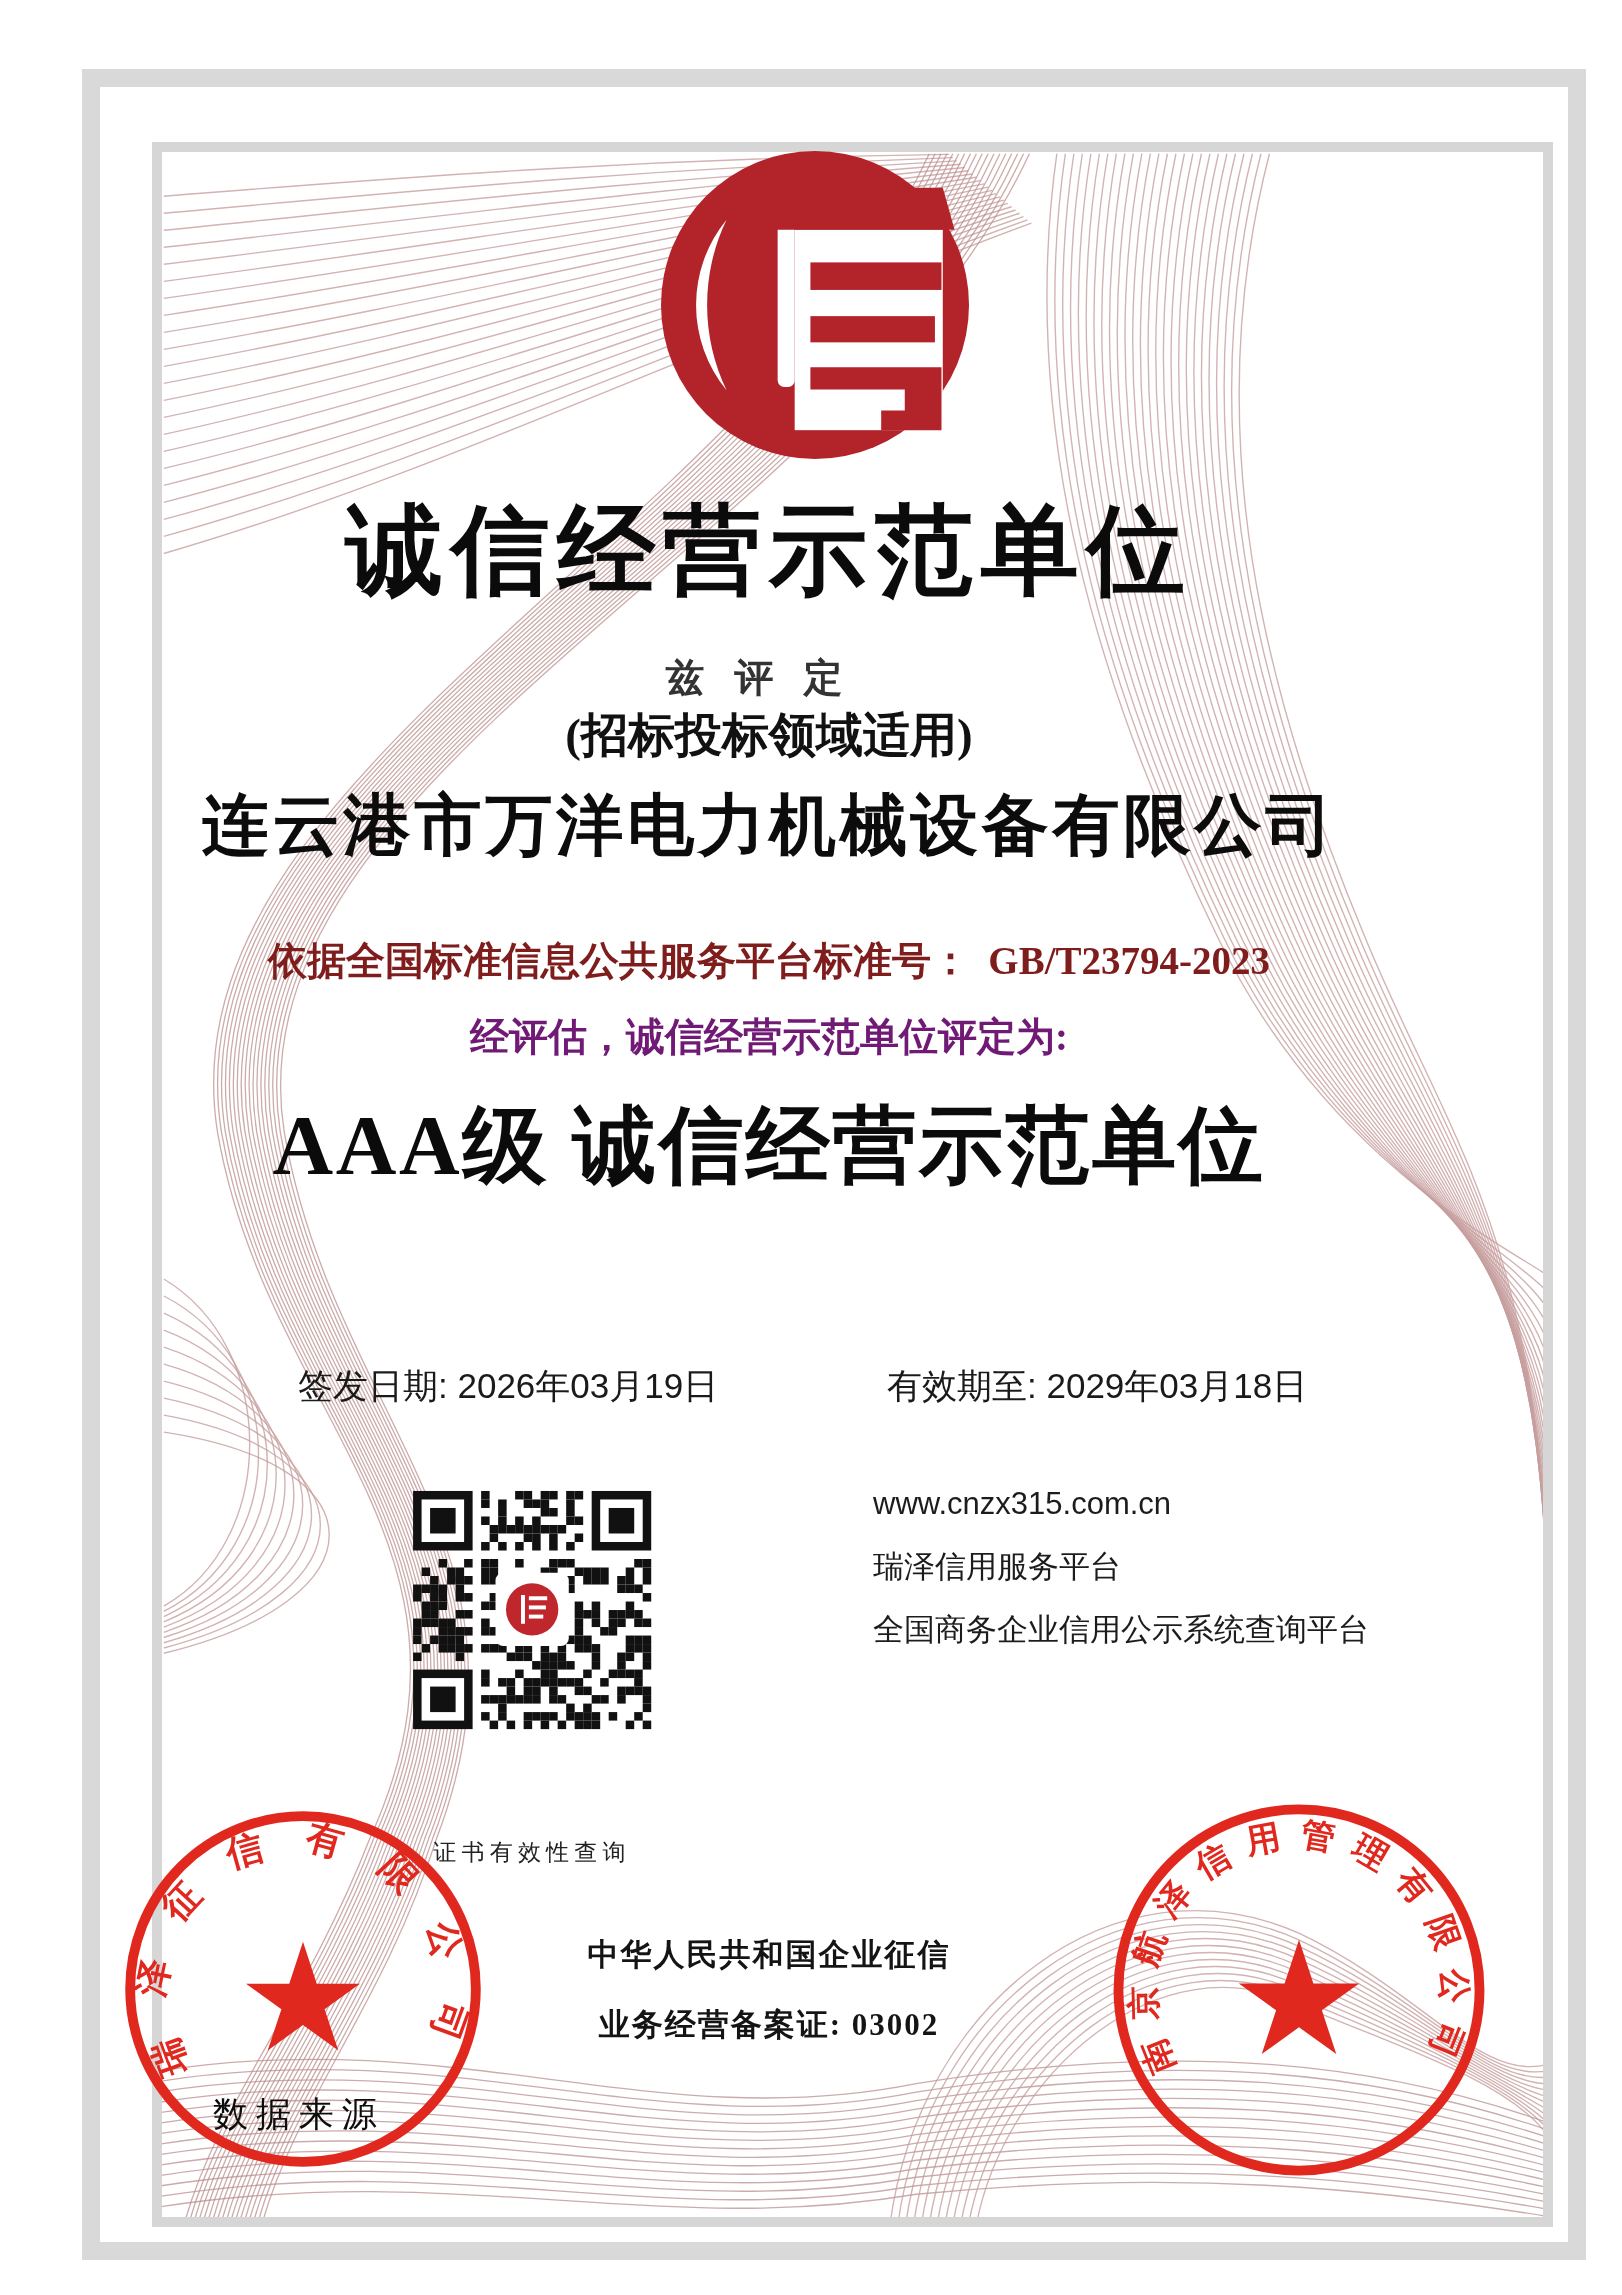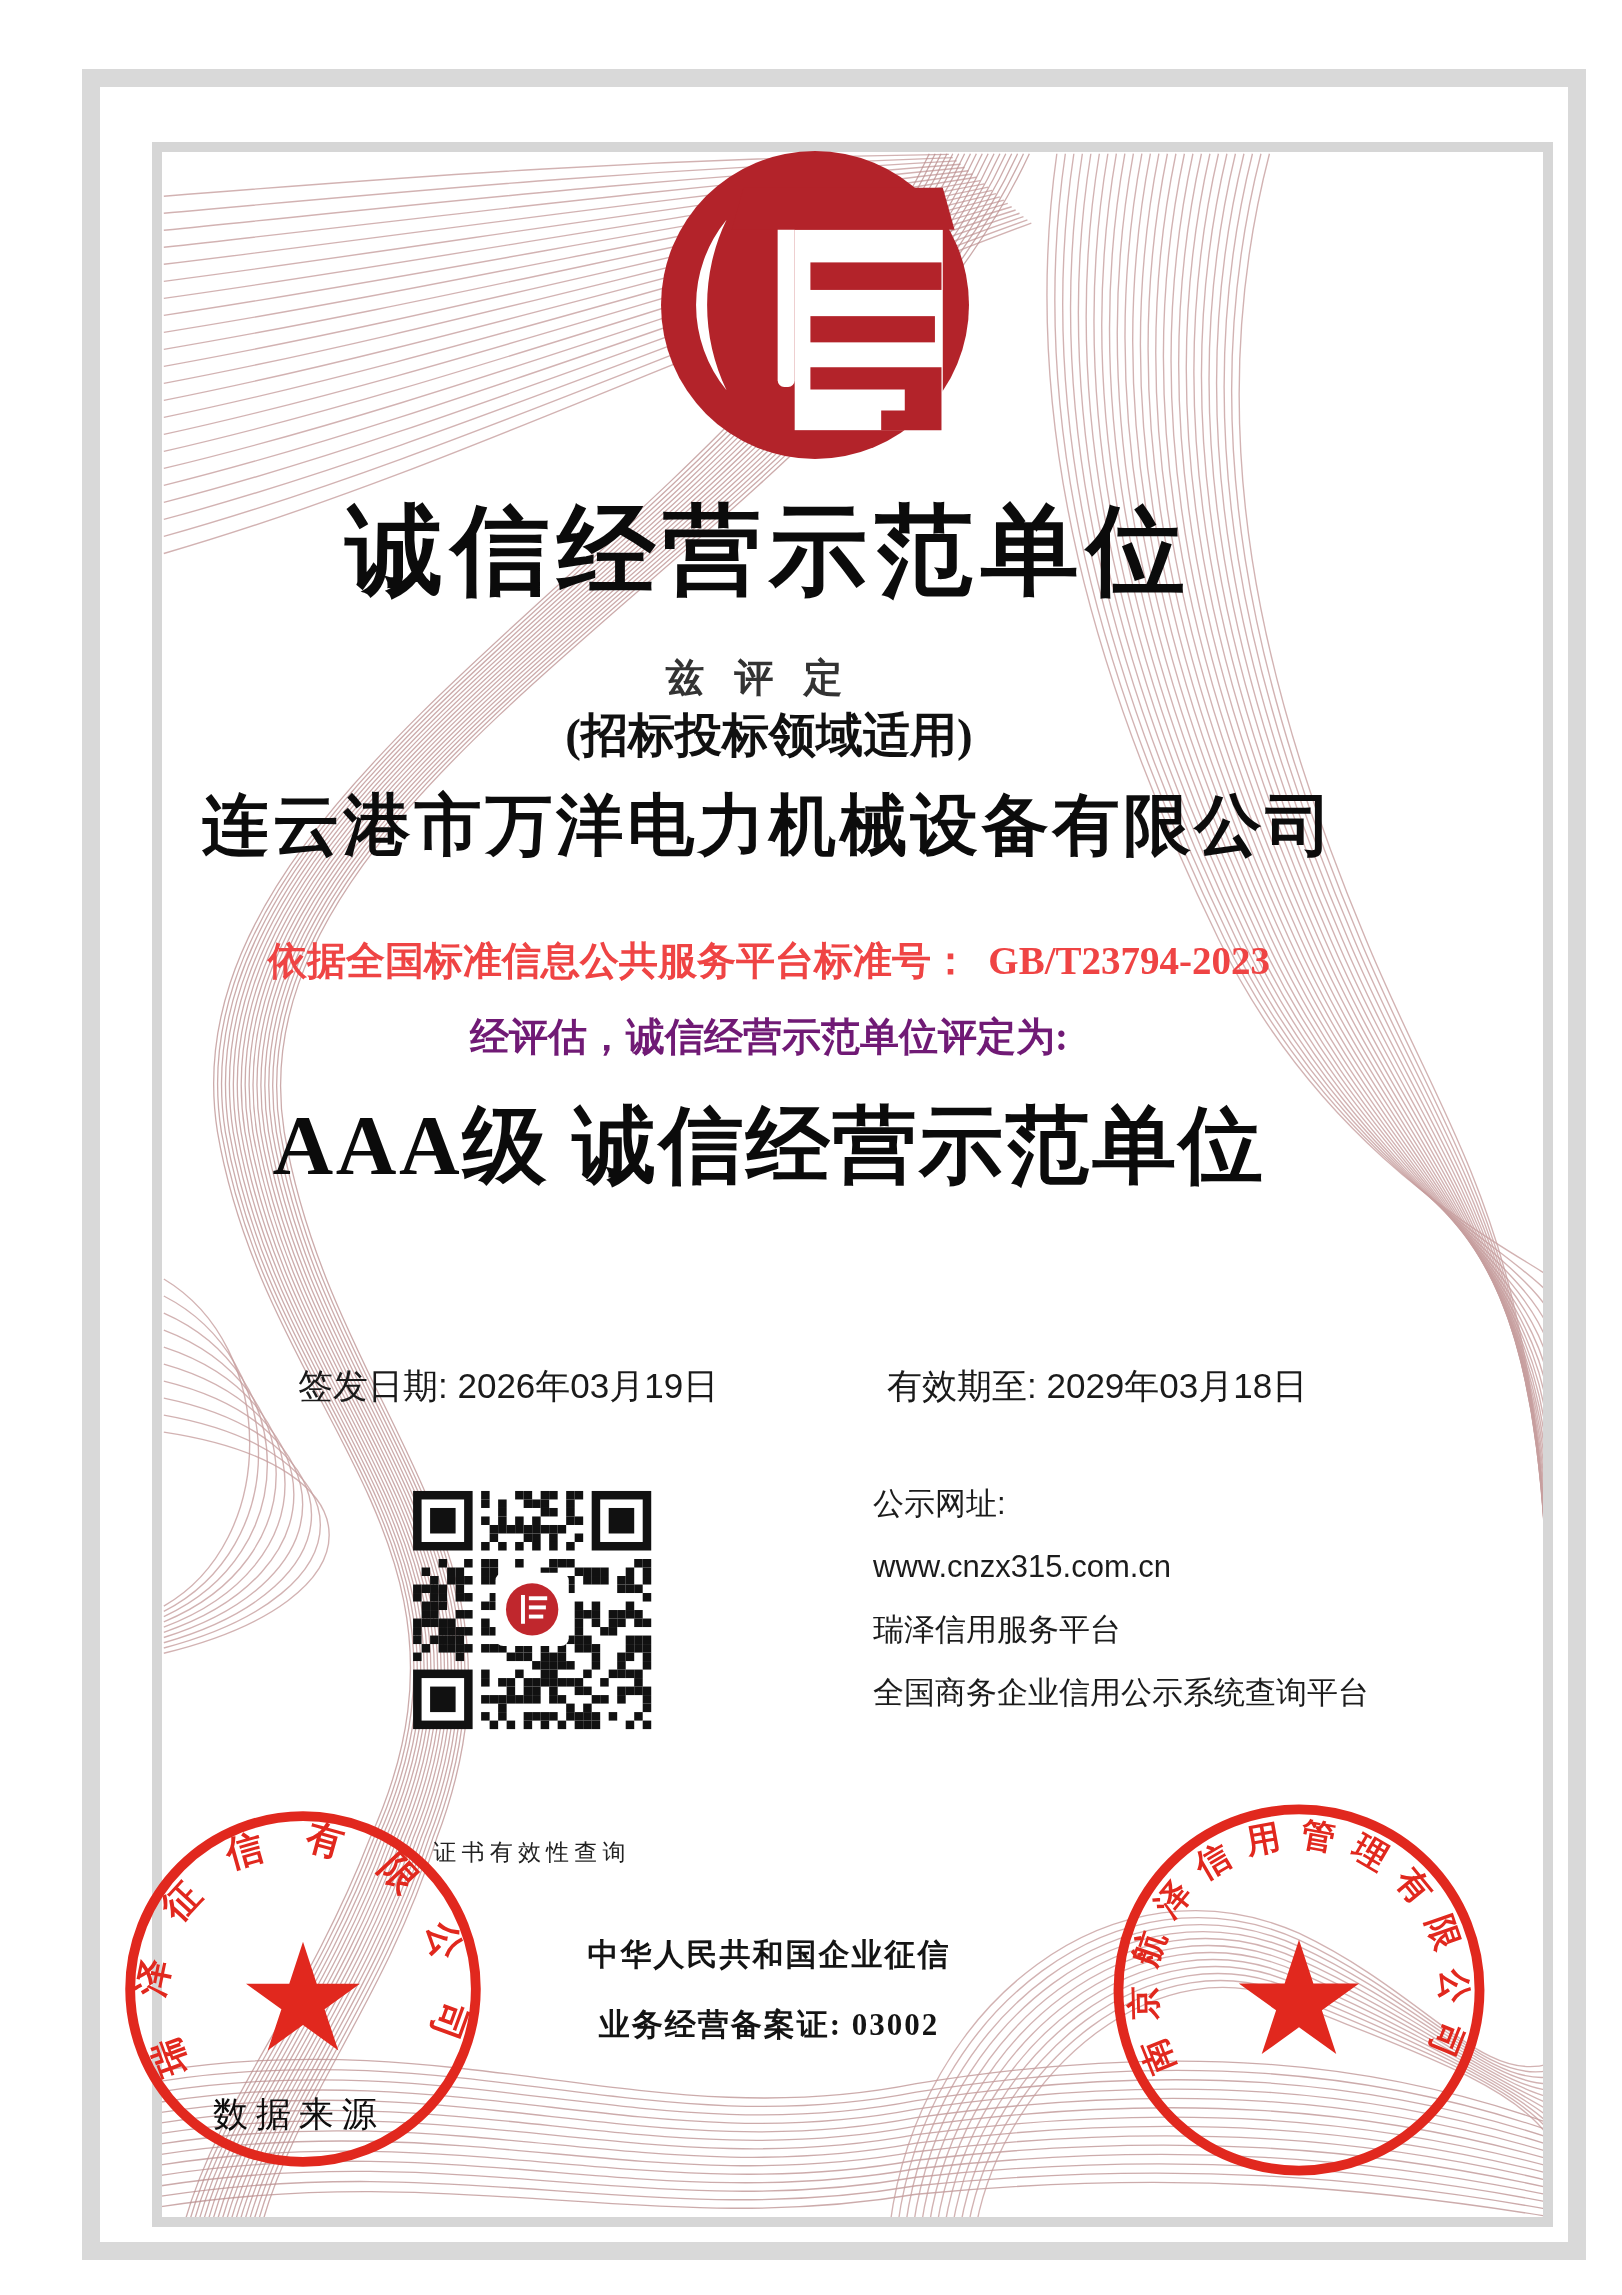--- a/index.html
+++ b/index.html
@@ -11,21 +11,21 @@
   .frame-outer{position:absolute;left:82px;top:69px;width:1504px;height:2191px;
         border:18.3px solid #d9d9d9;box-sizing:border-box;}
   .frame-inner{position:absolute;left:152px;top:142px;width:1401px;height:2085px;
         border:10.5px solid #d6d6d6;box-sizing:border-box;}
   .abs{position:absolute;}
   .ctr{left:0;width:1538px;text-align:center;}
   .title{top:486px;font-size:98px;font-weight:bold;color:#0b0b0b;letter-spacing:7.9px;}
   .declare{top:651px;font-size:39px;font-weight:bold;color:#333;letter-spacing:30px;}
   .scope{top:704px;font-size:47px;font-weight:bold;color:#111;}
   .company{top:780px;font-size:67px;font-weight:bold;color:#0c0c0c;letter-spacing:3.9px;}
-  .standard{top:934px;font-size:39px;font-weight:bold;color:#ef4444;}
+  .standard{top:934px;font-size:39px;font-weight:bold;color:#7f1d1d;}
   .standard .gap{display:inline-block;width:18.3px;}
   .assess{top:1010px;font-size:39px;font-weight:bold;color:#701a75;}
   .rating{top:1089px;font-size:84px;font-weight:bold;color:#0b0b0b;letter-spacing:2.6px;}
   .serial{top:1225px;font-size:38px;font-weight:bold;color:#111;}
   .sans{font-family:"Liberation Sans","DejaVu Sans",sans-serif;margin-top:28px;}
   .daterow{top:1335px;font-size:35px;color:#1a1a1a;font-weight:500;}
   .date-issue{left:298px;}
   .date-valid{left:887px;}
   .pubblock{left:873px;top:1444px;font-size:31px;color:#1c1c1c;line-height:63px;font-weight:400;}
   .pubblock p{margin:0;}
@@ -450,21 +450,20 @@
     <rect x="757" y="2404" width="112" height="112" rx="12" fill="#ffffff"></rect>
     <circle cx="813" cy="2460" r="40" fill="#c0272d"></circle>
     <rect x="796" y="2438" width="6" height="44" fill="#ffffff"></rect>
     <rect x="808" y="2440" width="28" height="6" fill="#ffffff"></rect>
     <rect x="808" y="2454" width="26" height="6" fill="#ffffff"></rect>
     <rect x="808" y="2468" width="22" height="6" fill="#ffffff"></rect>
   </svg>
   <div class="abs qrcaption sans">证书有效性查询</div>
 
   <div class="abs pubblock sans">
-    <p>公示网址:</p>
     <p>www.cnzx315.com.cn</p>
     <p>瑞泽信用服务平台</p>
     <p>全国商务企业信用公示系统查询平台</p>
   </div>
 
   <div class="abs ctr foot1">中华人民共和国企业征信</div>
   <div class="abs ctr foot2">
     <span>业务经营备案证: </span><span>03002</span>
   </div>
 

